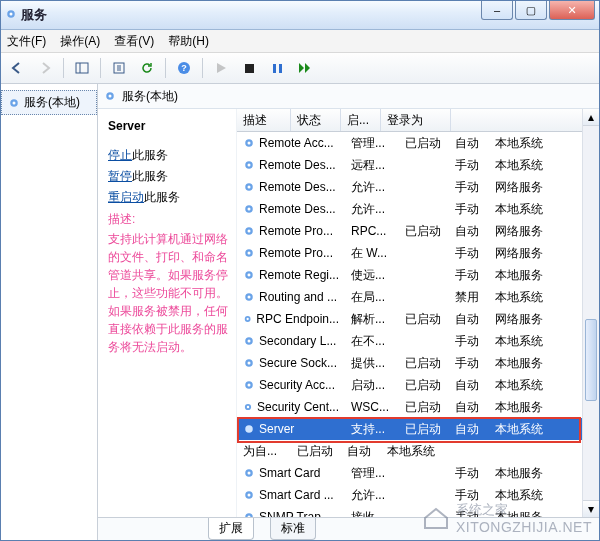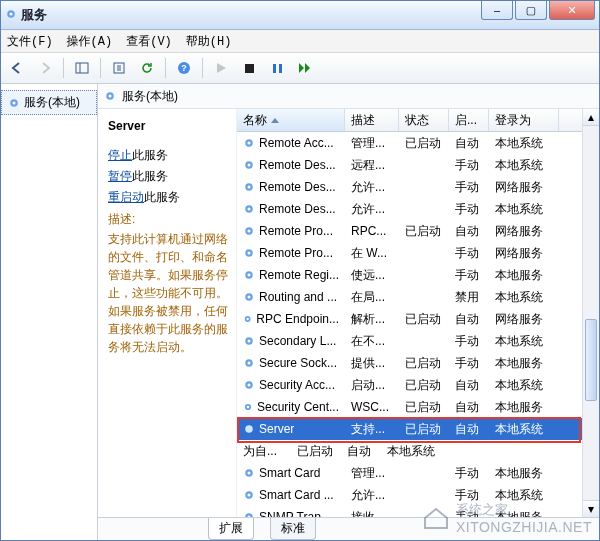--- a/index.html
+++ b/index.html
@@ -68,21 +68,20 @@
     height: 22px;
     background: #f4f4f4;
     display: flex;
     align-items: center;
     padding: 0 6px;
     gap: 14px;
     border-bottom: 1px solid #d9d9d9;
   }
   .menubar span {
     cursor: default;
-    font-family: Liberation Mono, monospace;
   }
   
   .toolbar {
     height: 30px;
     background: linear-gradient(to bottom, #fefefe, #eef2f6);
     border-bottom: 1px solid #c8cfd8;
     display: flex;
     align-items: center;
     padding: 0 4px;
     gap: 4px;
@@ -160,21 +159,21 @@
     color: #0b4ea2;
     text-decoration: underline;
     cursor: pointer;
     text-align: center;
   }
   .detail-actions div {
     margin-bottom: 4px;
   }
   .detail-desc {
     line-height: 1.5;
-    color: #a16207;
+    color: #ec4899;
   }
   
   .list-pane {
     flex: 1;
     display: flex;
     flex-direction: column;
     border-left: 1px solid #eef2f6;
     overflow: hidden;
   }
   .list-header {
@@ -422,24 +421,20 @@
           <div class="detail-desc">
             <div>描述:</div>
             <div style="margin-top:2px">支持此计算机通过网络的文件、打印、和命名管道共享。如果服务停止，这些功能不可用。如果服务被禁用，任何直接依赖于此服务的服务将无法启动。</div>
           </div>
         </div>
 
         <div class="list-pane" style="position:relative">
           <div style="display:flex;flex:1;overflow:hidden">
             <div style="flex:1;display:flex;flex-direction:column;overflow:hidden">
               <div class="list-header">
-                <div class="col c-name sorted">
-                    <span>名称</span>
-                    <span class="sort-tri"></span>
-                  </div>
                 <div class="col c-desc">描述</div>
                 <div class="col c-stat">状态</div>
                 <div class="col c-start">启...</div>
                 <div class="col c-logon">登录为</div>
               </div>
               <div class="rows" id="rows">
                   <div class="row">
                     <div class="cell c-name">
                       <svg width="12" height="12" viewBox="0 0 16 16">
                         <circle cx="8" cy="8" r="5" fill="#6aa3e8"></circle>

